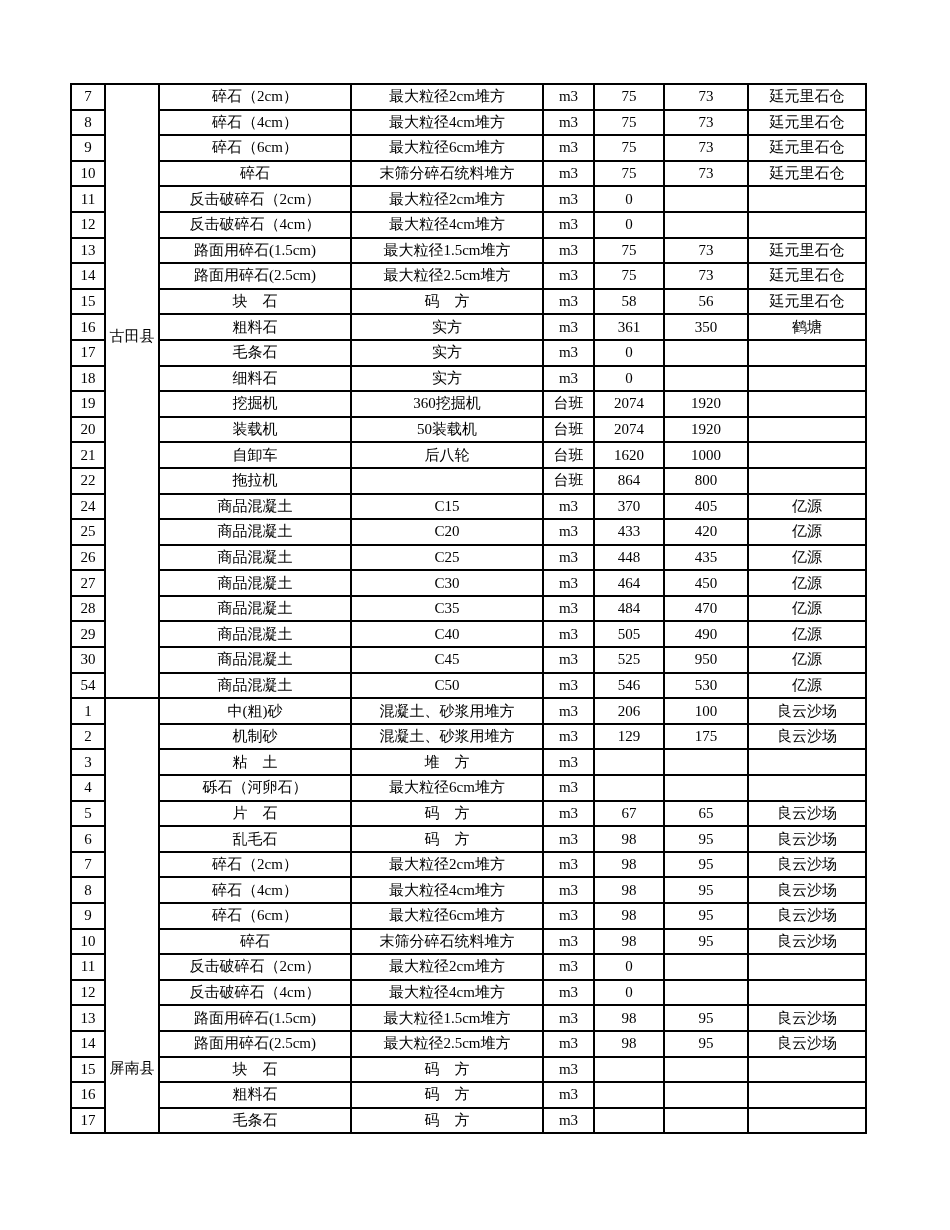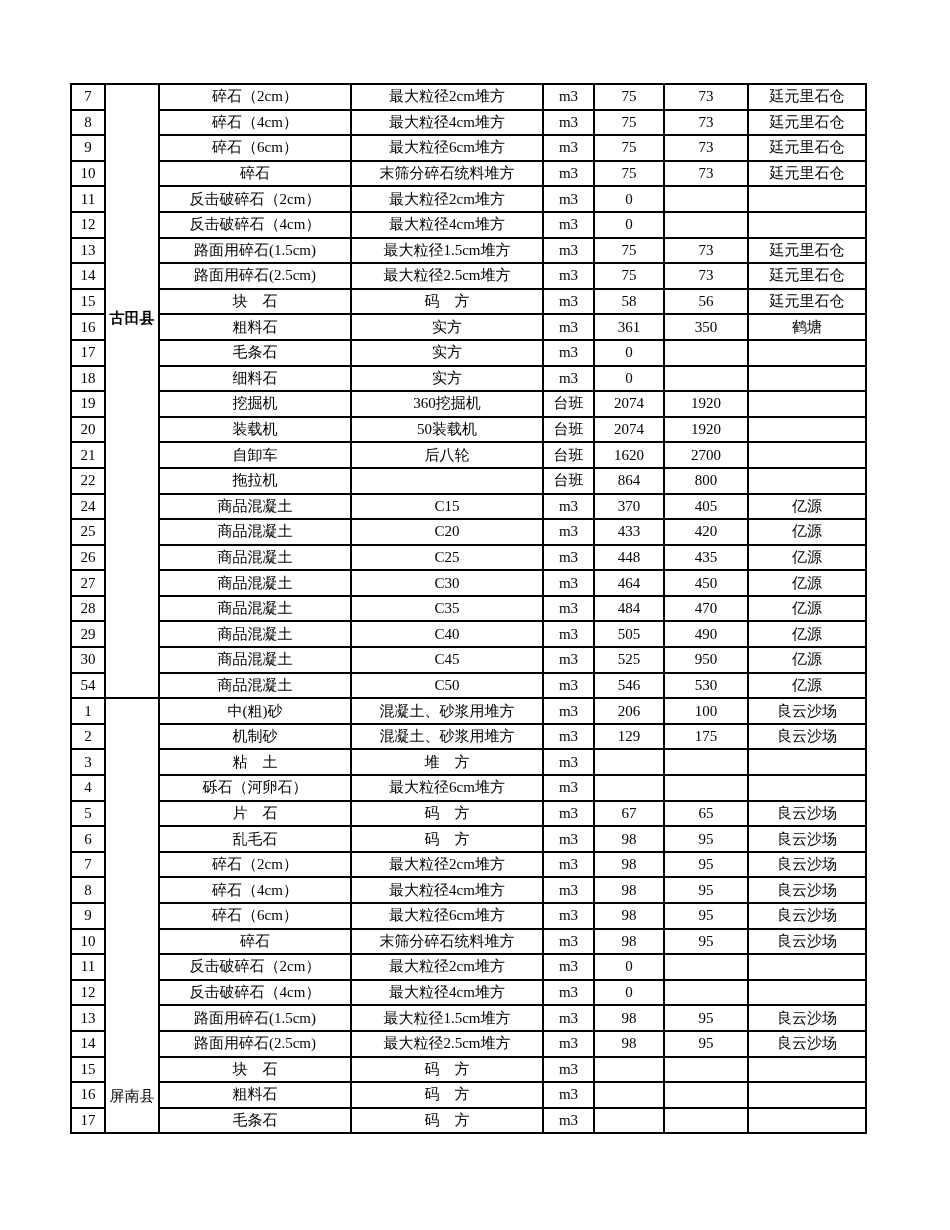--- a/index.html
+++ b/index.html
@@ -50,22 +50,22 @@
   }
   td.county-open-top { border-top: none; }
   td.county-open-bottom { border-bottom: none; }
   .county-label {
     position: absolute;
     left: 50%;
     transform: translate(-50%, -50%);
     white-space: nowrap;
     font-size: 15px;
   }
-  .county-label.pos-0 { top: 233px; font-weight: bold; }
-  .county-label.pos-1 { top: 397px; }
+  .county-label.pos-0 { top: 251px; }
+  .county-label.pos-1 { top: 369px; }
 </style>
 </head>
 <body>
 
 <div class="sheet">
   <table class="price-table">
     <colgroup>
       <col style="width:34px">
       <col style="width:54px">
       <col style="width:192px">
@@ -204,21 +204,21 @@
           <td class="c-p1">2074</td>
           <td class="c-p2">1920</td>
           <td class="c-src"></td>
         </tr>
         <tr>
           <td class="c-no">21</td>
           <td class="c-material">自卸车</td>
           <td class="c-spec">后八轮</td>
           <td class="c-unit">台班</td>
           <td class="c-p1">1620</td>
-          <td class="c-p2">2700</td>
+          <td class="c-p2">1000</td>
           <td class="c-src"></td>
         </tr>
         <tr>
           <td class="c-no">22</td>
           <td class="c-material">拖拉机</td>
           <td class="c-spec"></td>
           <td class="c-unit">台班</td>
           <td class="c-p1">864</td>
           <td class="c-p2">800</td>
           <td class="c-src"></td>

